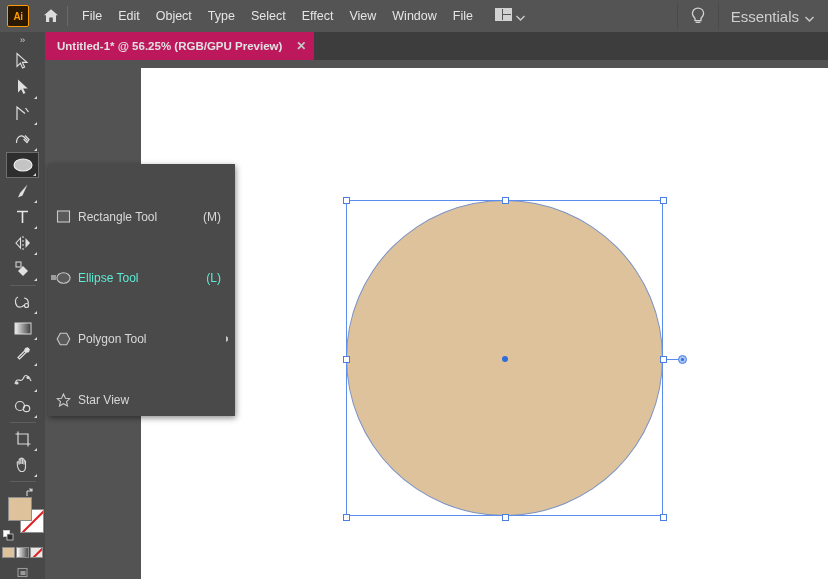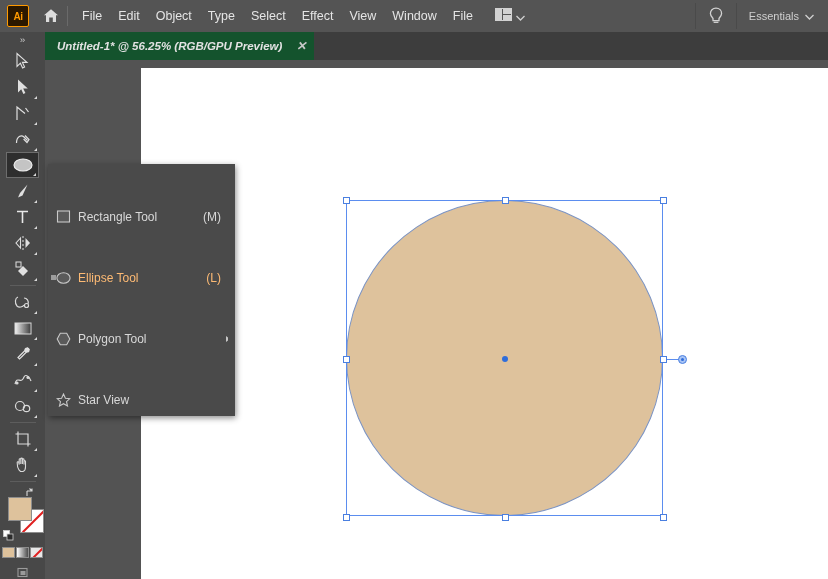--- a/index.html
+++ b/index.html
@@ -34,33 +34,33 @@
     cursor: default;
   }
   #arrange-btn { display: flex; align-items: center; gap: 4px; padding: 4px 7px; margin-left: 7px; }
   #menu-right {
     position: absolute; right: 0; top: 0; height: 32px;
     display: flex; align-items: center;
   }
   #bulb-icon { padding: 0 12px; display: flex; align-items: center; }
   #workspace-btn {
     display: flex; align-items: flex-start; gap: 6px;
-    color: #cfcfcf; font-size: 11px; padding: 5px 14px 5px 12px;
+    color: #cfcfcf; font-size: 15px; padding: 5px 14px 5px 12px;
   }
   .vdiv { width: 1px; height: 26px; background: #4a4a4a; }
 
   
   #tabbar {
     position: absolute; left: 0; top: 32px; width: 828px; height: 28px;
     background: #3d3d3d;
   }
   #doc-tab {
     position: absolute; left: 45px; top: 0; height: 28px;
-    background: #14532d;
-    display: flex; align-items: center; padding: 0 8px 0 12px; gap: 14px; font-style: italic;
+    background: #be185d;
+    display: flex; align-items: center; padding: 0 8px 0 12px; gap: 14px;
   }
   #doc-tab-title { color: #e2e2e2; font-size: 11.5px; font-weight: bold; white-space: nowrap; }
   #doc-tab-close { color: #c8c8c8; font-size: 12px; font-weight: bold; cursor: pointer; }
 
   
   #toolpanel {
     position: absolute; left: 0; top: 32px; width: 45px; height: 547px;
     background: #484848;
   }
   #tool-collapse {
@@ -170,21 +170,21 @@
     display: flex; align-items: center;
     color: #d8d8d8; font-size: 12px; cursor: default; margin-top: 36px;
   }
   .fly-item .fly-ico {
     width: 30px; display: flex; align-items: center; justify-content: center;
     flex: 0 0 30px;
   }
   .fly-item .fly-label { flex: 1; }
   .fly-item .fly-key { color: #d8d8d8; font-size: 12px; padding-right: 14px; }
   .fly-item.selected .fly-label,
-  .fly-item.selected .fly-key { color: #fdba74; }
+  .fly-item.selected .fly-key { color: #5eead4; }
   .fly-marker {
     position: absolute; left: 3px; top: 10px; width: 5px; height: 5px;
     background: #9d9d9d;
   }
   .fly-sub {
     position: absolute; right: 5px; top: 10px;
     width: 0; height: 0;
     border-top: 3.5px solid transparent;
     border-bottom: 3.5px solid transparent;
     border-left: 4px solid #c6c6c6;

